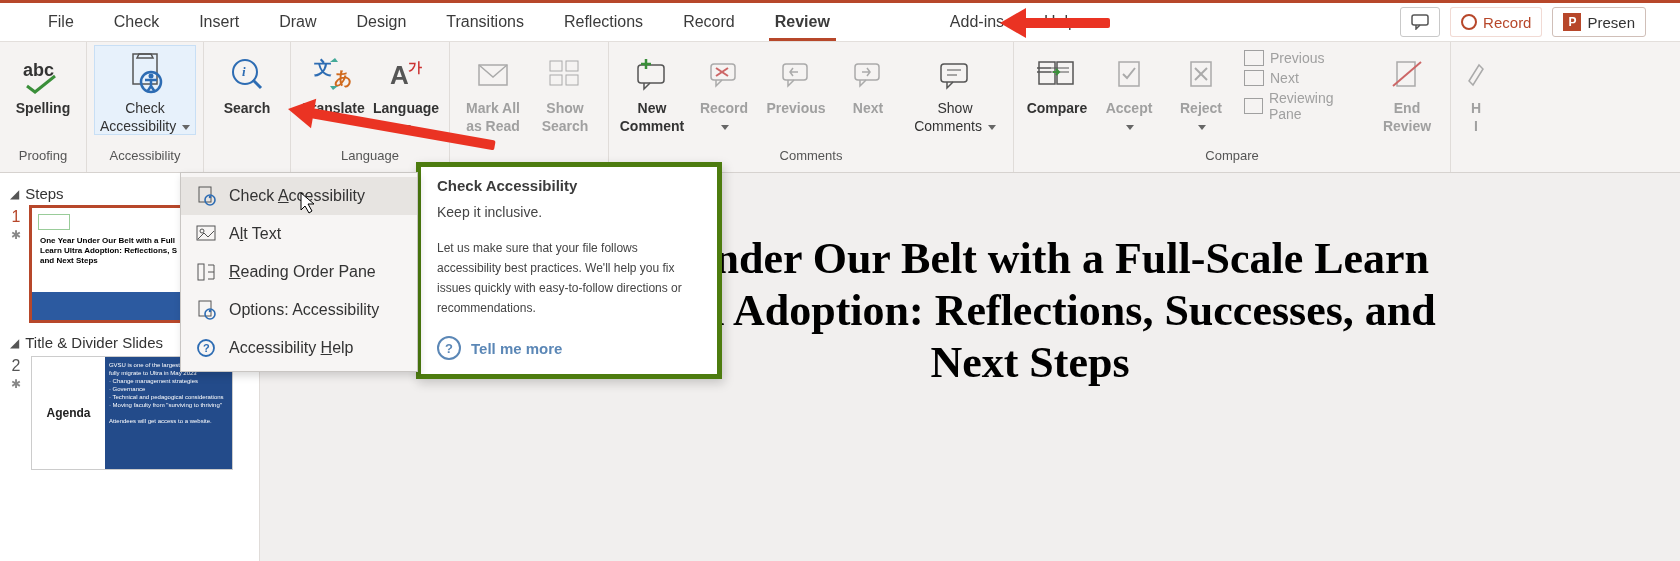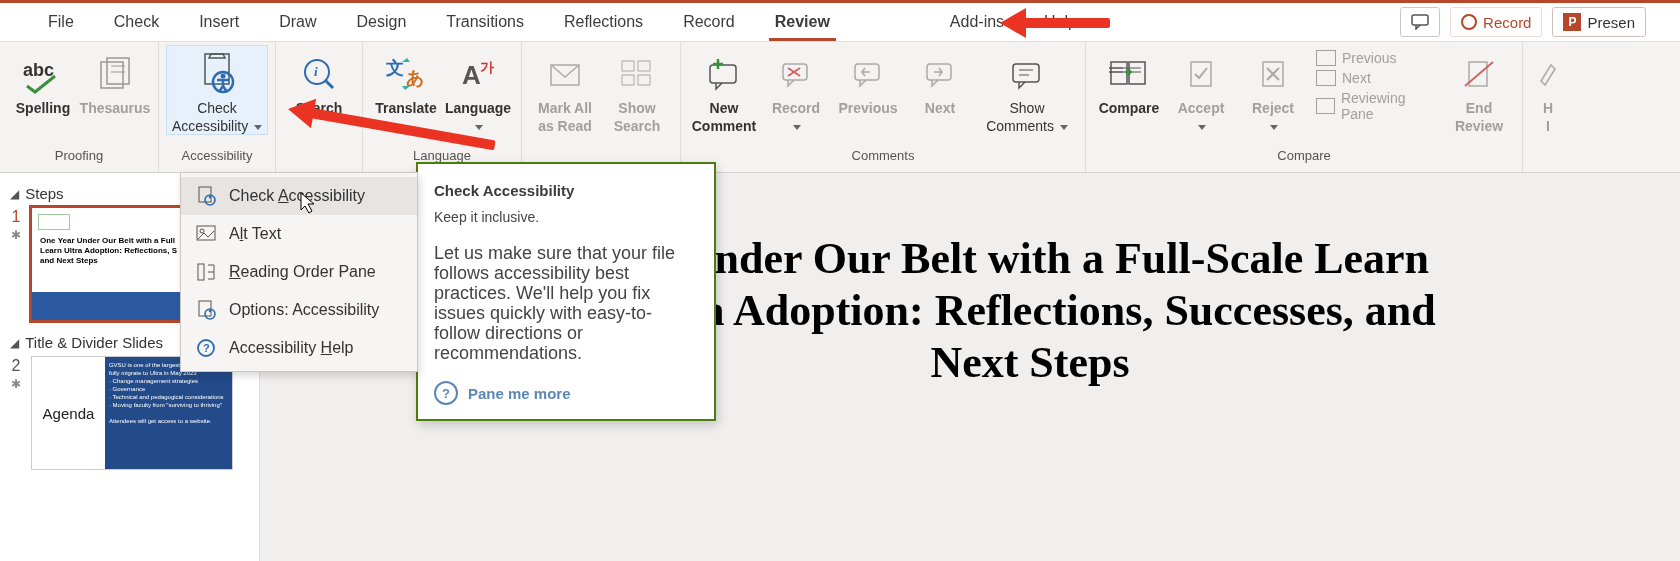--- a/index.html
+++ b/index.html
@@ -162,28 +162,28 @@
   .dd-ic {
     width: 22px; height: 22px; display:inline-flex; align-items:center; justify-content:center;
     color:#2d6cb3;
   }
   .tooltip-panel {
     position: absolute;
     left: 416px;
     top: 162px;
     width: 264px;
     background: #fff;
-    border: 2px solid #4d7c0f;
+    border: 5px solid #4d7c0f;
     box-shadow: 2px 4px 10px rgba(0,0,0,.18);
-    padding: 18px 16px 14px 16px;
+    padding: 10px 16px 14px 16px;
     z-index: 19;
   }
   .tooltip-panel .tt-title { font-weight:600; font-size:15px; color:#3b3b3b; margin-bottom:10px;}
   .tooltip-panel .tt-sub { font-size:14px; color:#444; margin-bottom:18px;}
-  .tooltip-panel .tt-body { font-size:18px; color:#444; line-height:20px; margin-bottom:18px;}
+  .tooltip-panel .tt-body { font-size:12px; color:#444; line-height:20px; margin-bottom:18px;}
   .tooltip-panel .tt-link { display:flex; align-items:center; gap:10px; color:#5b87b6; font-size:15px; font-weight:600; cursor:pointer;}
   .tt-link .qmark {
     width:20px;height:20px;border:2px solid #5b87b6;border-radius:50%;
     display:inline-flex;align-items:center;justify-content:center;font-size:13px;font-weight:700;
   }
   
   .workspace {
     display:flex;
     height: calc(561px - 3px - 38px - 130px);
     background:#f1efee;
@@ -310,31 +310,20 @@
       <div class="group-body">
         <div class="big-btn narrow">
           <div class="icon-area">
             <svg width="44" height="40">
               <text x="2" y="22" font-size="18" fill="#333">abc</text>
               <path d="M6 32 L14 38 L34 22" stroke="#3a8f3a" stroke-width="3" fill="none"></path>
             </svg>
           </div>
           <div class="lbl">Spelling</div>
         </div>
-        <div class="big-btn narrow disabled">
-          <div class="icon-area">
-            <svg width="36" height="36">
-              <rect x="4" y="6" width="22" height="26" fill="none" stroke="#999" stroke-width="1.5"></rect>
-              <rect x="10" y="2" width="22" height="26" fill="none" stroke="#999" stroke-width="1.5"></rect>
-              <line x1="14" y1="10" x2="28" y2="10" stroke="#999"></line>
-              <line x1="14" y1="16" x2="28" y2="16" stroke="#999"></line>
-            </svg>
-          </div>
-          <div class="lbl">Thesaurus</div>
-        </div>
       </div>
       <div class="group-label">Proofing</div>
     </div>
 
     <div class="group">
       <div class="group-body">
         <div class="big-btn wide highlight">
           <div class="icon-area">
             <svg width="40" height="44">
               <rect x="8" y="2" width="24" height="30" fill="none" stroke="#555" stroke-width="1.5"></rect>
@@ -588,21 +577,21 @@
           <span class="tri">◢</span>
           <span>Title &amp; Divider Slides</span>
         </div>
       <div class="thumb-row">
         <div class="thumb-num">
             <span class="n" style="color:#555">2</span>
             <span class="star">✱</span>
           </div>
         <div class="thumb agenda">
           <div class="l">
-              <span style="font-size:15px;font-weight:400">Agenda</span>
+              <span style="font-size:12px;font-weight:700">Agenda</span>
             </div>
           <div class="r">GVSU is one of the largest institutions to fully migrate to Ultra in May 2023<br>· Change management strategies<br>· Governance<br>· Technical and pedagogical considerations<br>· Moving faculty from "surviving to thriving"<br><br>Attendees will get access to a website.</div>
         </div>
       </div>
     </div>
 
     <div class="slide-area">
       <div class="slide-title">ar Under Our Belt with a Full-Scale Learn Ultra Adoption: Reflections, Successes, and Next Steps</div>
     </div>
   </div>
@@ -658,21 +647,21 @@
       <span>Accessibility <u class="access">H</u>elp</span>
     </div>
   </div>
 
   <div class="tooltip-panel">
     <div class="tt-title">Check Accessibility</div>
     <div class="tt-sub">Keep it inclusive.</div>
     <div class="tt-body">Let us make sure that your file follows accessibility best practices. We'll help you fix issues quickly with easy-to-follow directions or recommendations.</div>
     <div class="tt-link">
       <span class="qmark">?</span>
-      <span>Pane me more</span>
+      <span>Tell me more</span>
     </div>
   </div>
 
   <div class="arrow" style="left:1000px; top:14px; width:110px;">
     <div class="head" style="left:0;"></div>
     <div class="shaft" style="left:24px; width:86px;"></div>
   </div>
   <div class="arrow" style="left:288px; top:100px; width:210px; transform:rotate(10deg); transform-origin:left center;">
     <div class="head" style="left:0;"></div>
     <div class="shaft" style="left:24px; width:186px;"></div>

